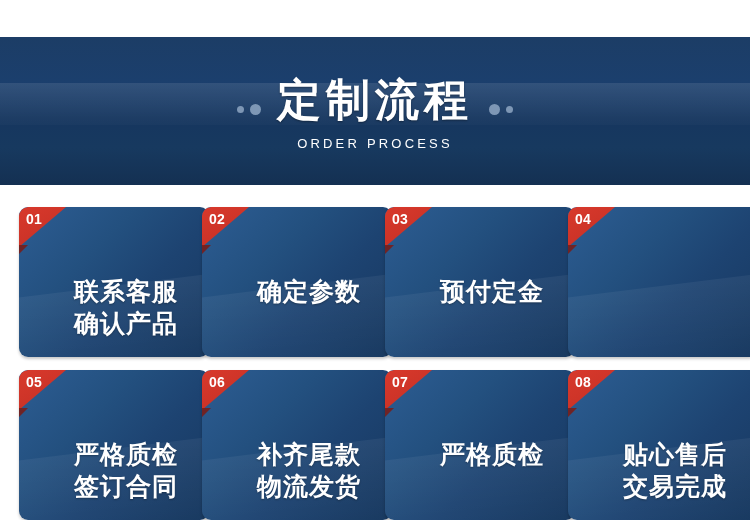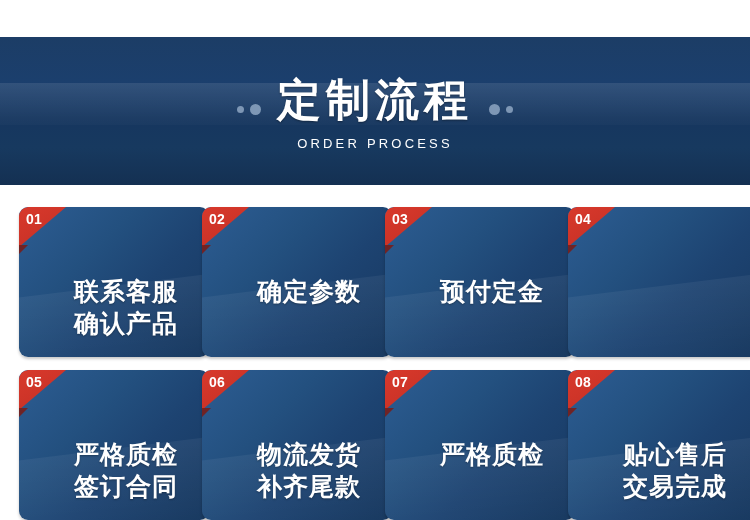--- a/index.html
+++ b/index.html
@@ -235,22 +235,22 @@
         <span class="line">严格质检</span>
         <span class="line">签订合同</span>
       </div>
     </div>
 
     <div class="card">
       <div class="corner"></div>
       <div class="fold"></div>
       <div class="corner-num">06</div>
       <div class="card-text">
+        <span class="line">补齐尾款</span>
         <span class="line">物流发货</span>
-        <span class="line">补齐尾款</span>
       </div>
     </div>
 
     <div class="card">
       <div class="corner"></div>
       <div class="fold"></div>
       <div class="corner-num">07</div>
       <div class="card-text">
         <span class="line">严格质检</span>
       </div>

